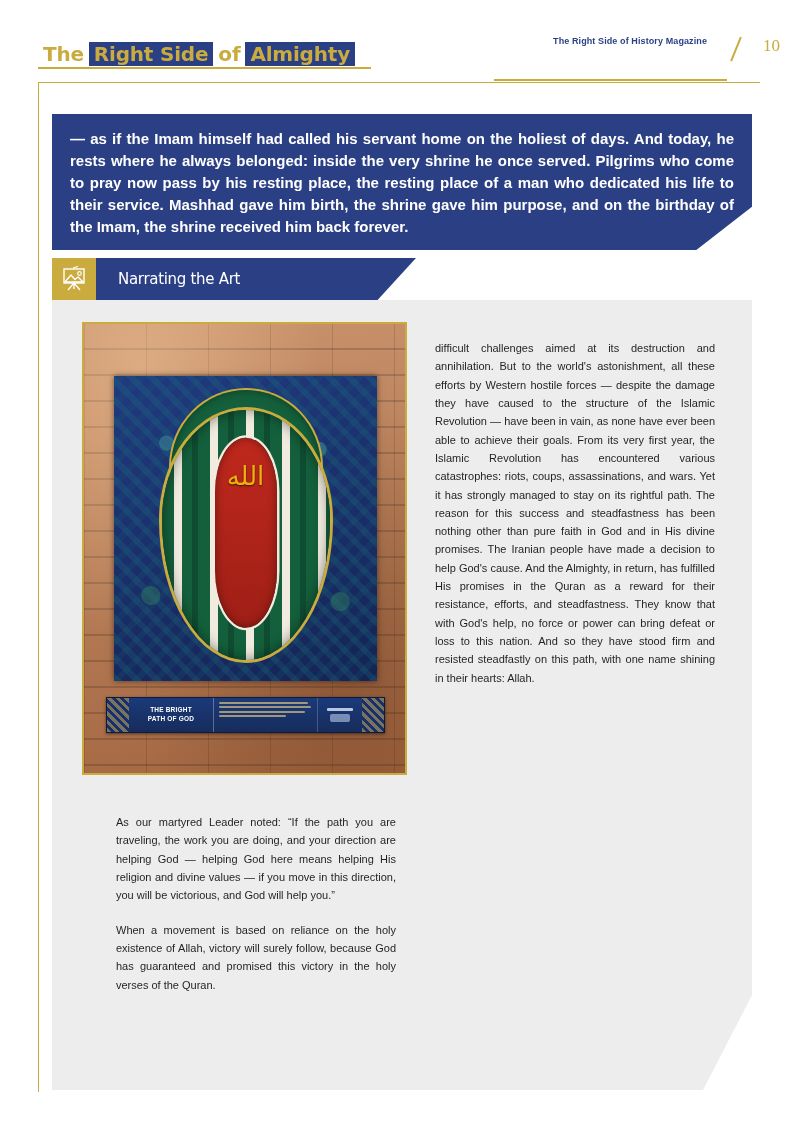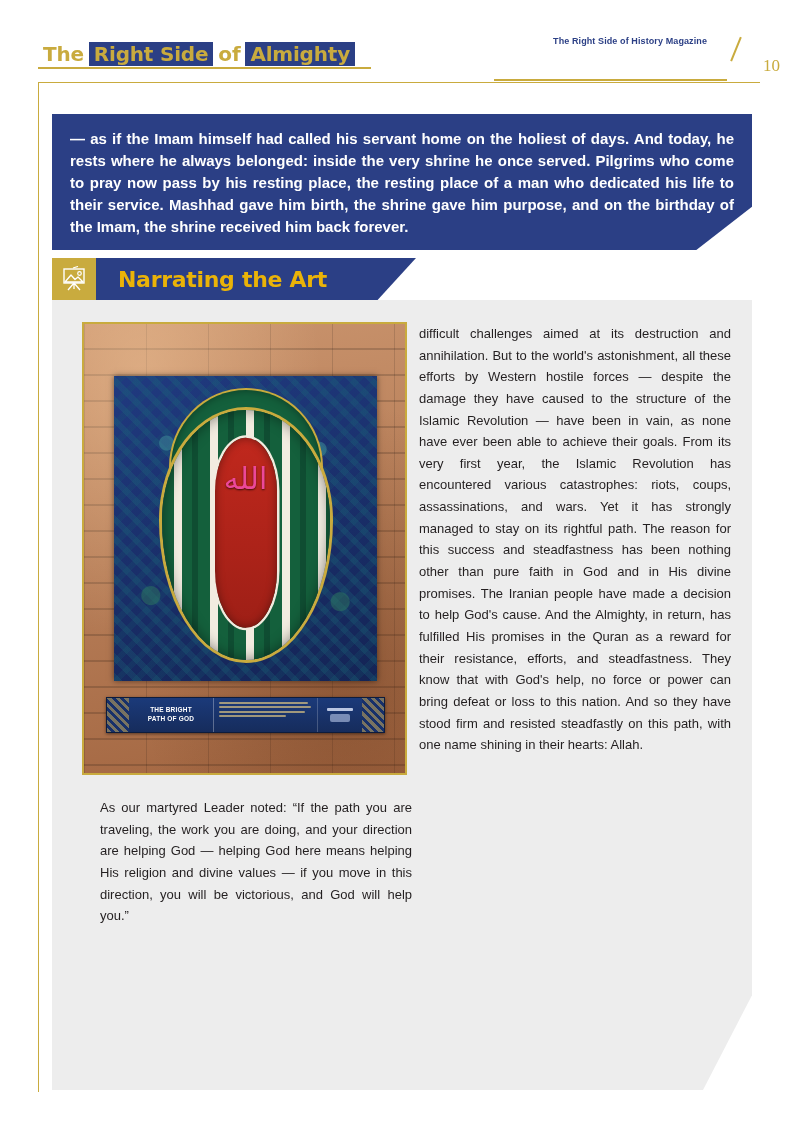--- a/index.html
+++ b/index.html
@@ -84,21 +84,20 @@
     height: 26px;
     background: #c9ab3e;
     transform: rotate(22deg);
     transform-origin: center;
   }
   .page-num {
     font-size: 17px;
     color: #c9ab3e;
     font-family: "Liberation Serif", serif;
     padding-bottom: 0px;
-    margin-top: 20px;
   }
   .header-rule {
     position: absolute;
     left: 494px;
     top: 79px;
     width: 233px;
     height: 1.5px;
     background: #c9ab3e;
   }
 
@@ -155,23 +154,23 @@
   .sec-banner {
     width: 320px;
     background: #2b3f85;
     display: flex;
     align-items: center;
     padding-left: 22px;
     box-sizing: border-box;
     clip-path: polygon(0 0, 100% 0, 88% 100%, 0 100%);
   }
   .sec-title {
-    font-size: 22px;
-    font-weight: bold;
-    color: #eab308;
+    font-size: 15px;
+    font-weight: normal;
+    color: #ffffff;
     font-family: "DejaVu Sans", sans-serif;
     letter-spacing: -0.3px;
   }
 
   
   .content-panel {
     position: absolute;
     left: 52px;
     top: 300px;
     width: 700px;
@@ -267,22 +266,22 @@
     height: 190px;
     background: linear-gradient(180deg, #c0281d, #9e1f16);
     border-radius: 50% 50% 50% 50% / 28% 28% 30% 30%;
     box-shadow: 0 0 0 2.5px #f2ece0, inset 0 0 10px rgba(0,0,0,0.4);
   }
   .tile-script {
     position: absolute;
     left: 50%;
     top: 28%;
     transform: translate(-50%, 0);
-    color: #ec4899;
-    font-size: 30px;
+    color: #eab308;
+    font-size: 26px;
     font-family: "DejaVu Sans", sans-serif;
     text-shadow: 0 1px 2px rgba(0,0,0,0.6);
   }
 
   
   .plaque {
     position: absolute;
     left: 22px;
     right: 20px;
     bottom: 40px;
@@ -352,22 +351,22 @@
     top: 323px;
     width: 312px;
   }
   .col-left-lower {
     position: absolute;
     left: 100px;
     top: 797px;
     width: 312px;
   }
   .body-p {
-    margin: 0;
-    font-size: 13px;
+    margin: 16px;
+    font-size: 11px;
     line-height: 1.665;
     color: #231f20;
     text-align: justify;
     font-family: "Liberation Sans", sans-serif;
   }
   .body-p + .body-p { margin-top: 0; }
 </style>
 </head>
 <body>
 
@@ -445,13 +444,14 @@
     <div class="plaque-orn"></div>
   </div>
 </div>
 
 <div class="col-right">
   <p class="body-p">difficult challenges aimed at its destruction and annihilation. But to the world's astonishment, all these efforts by Western hostile forces — despite the damage they have caused to the structure of the Islamic Revolution — have been in vain, as none have ever been able to achieve their goals. From its very first year, the Islamic Revolution has encountered various catastrophes: riots, coups, assassinations, and wars. Yet it has strongly managed to stay on its rightful path. The reason for this success and steadfastness has been nothing other than pure faith in God and in His divine promises. The Iranian people have made a decision to help God's cause. And the Almighty, in return, has fulfilled His promises in the Quran as a reward for their resistance, efforts, and steadfastness. They know that with God's help, no force or power can bring defeat or loss to this nation. And so they have stood firm and resisted steadfastly on this path, with one name shining in their hearts: Allah.</p>
 </div>
 
 <div class="col-left-lower">
   <p class="body-p">As our martyred Leader noted: “If the path you are traveling, the work you are doing, and your direction are helping God — helping God here means helping His religion and divine values — if you move in this direction, you will be victorious, and God will help you.”</p>
+  <p class="body-p">When a movement is based on reliance on the holy existence of Allah, victory will surely follow, because God has guaranteed and promised this victory in the holy verses of the Quran.</p>
 </div>
 
 </body></html>

